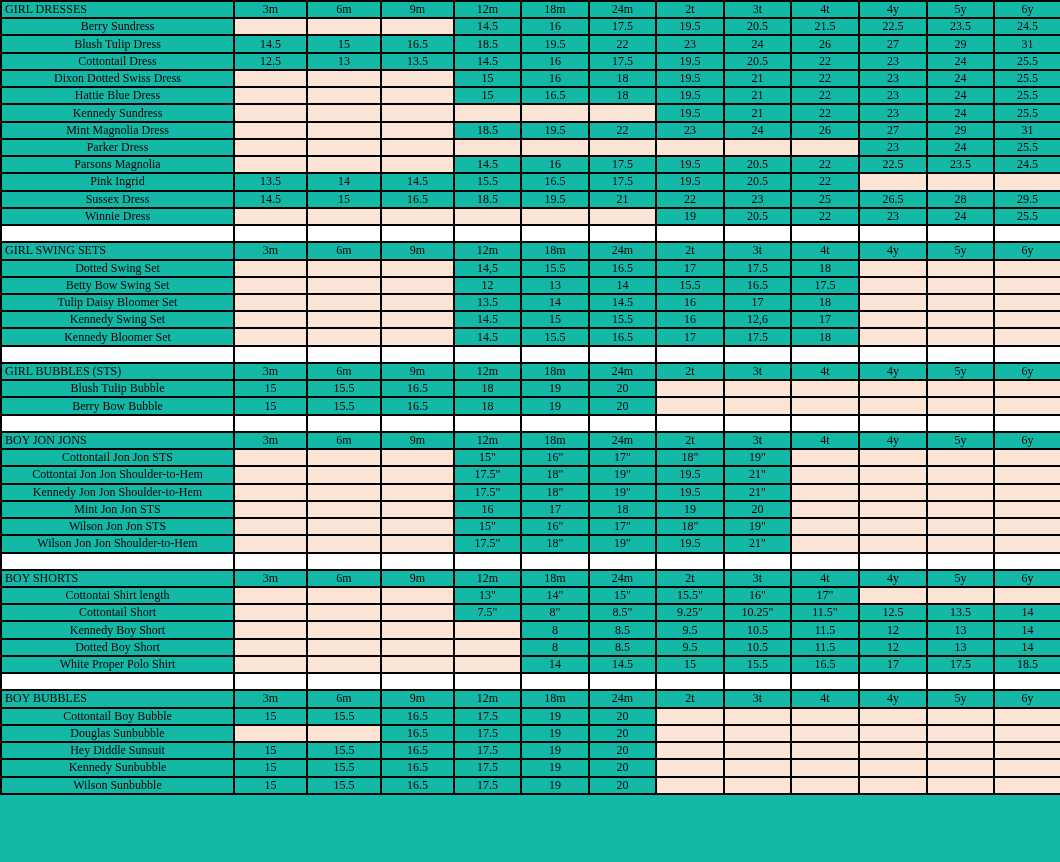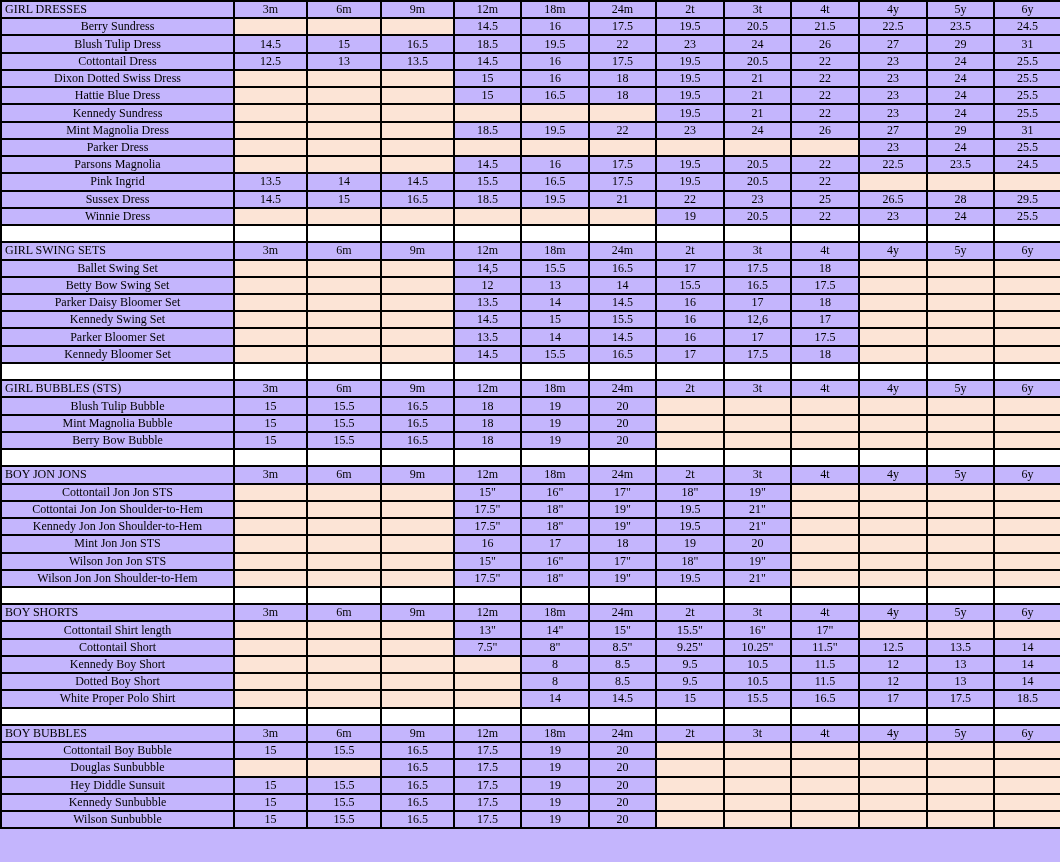--- a/index.html
+++ b/index.html
@@ -1,17 +1,17 @@
 <!DOCTYPE html>
 <html><head>
 <meta charset="utf-8">
 <style>
   html,body { margin:0; padding:0; background:#fff; }
   #sheet {
-    width:1060px; height:862px; overflow:hidden; background:#c4b5fd;
+    width:1060px; height:862px; overflow:hidden; background:#14b8a6;
     font-family:"Liberation Serif","DejaVu Serif",serif;
   }
   table#grid {
     border-collapse:collapse; table-layout:fixed; width:1060px;
   }
   #grid td, #grid th {
     border:2px solid #000; padding:0 3px; font-size:12px; font-weight:normal;
     white-space:nowrap; line-height:13px;
   }
   #grid tr { height:17.24px; }
@@ -267,21 +267,21 @@
           <th class="colhead">18m</th>
           <th class="colhead">24m</th>
           <th class="colhead">2t</th>
           <th class="colhead">3t</th>
           <th class="colhead">4t</th>
           <th class="colhead">4y</th>
           <th class="colhead">5y</th>
           <th class="colhead">6y</th>
         </tr>
         <tr>
-          <td class="lbl">Ballet Swing Set</td>
+          <td class="lbl">Dotted Swing Set</td>
           <td class="val empty"></td>
           <td class="val empty"></td>
           <td class="val empty"></td>
           <td class="val">14,5</td>
           <td class="val">15.5</td>
           <td class="val">16.5</td>
           <td class="val">17</td>
           <td class="val">17.5</td>
           <td class="val">18</td>
           <td class="val empty"></td>
@@ -297,21 +297,21 @@
           <td class="val">13</td>
           <td class="val">14</td>
           <td class="val">15.5</td>
           <td class="val">16.5</td>
           <td class="val">17.5</td>
           <td class="val empty"></td>
           <td class="val empty"></td>
           <td class="val empty"></td>
         </tr>
         <tr>
-          <td class="lbl">Parker Daisy Bloomer Set</td>
+          <td class="lbl">Tulip Daisy Bloomer Set</td>
           <td class="val empty"></td>
           <td class="val empty"></td>
           <td class="val empty"></td>
           <td class="val">13.5</td>
           <td class="val">14</td>
           <td class="val">14.5</td>
           <td class="val">16</td>
           <td class="val">17</td>
           <td class="val">18</td>
           <td class="val empty"></td>
@@ -322,35 +322,20 @@
           <td class="lbl">Kennedy Swing Set</td>
           <td class="val empty"></td>
           <td class="val empty"></td>
           <td class="val empty"></td>
           <td class="val">14.5</td>
           <td class="val">15</td>
           <td class="val">15.5</td>
           <td class="val">16</td>
           <td class="val">12,6</td>
           <td class="val">17</td>
-          <td class="val empty"></td>
-          <td class="val empty"></td>
-          <td class="val empty"></td>
-        </tr>
-        <tr>
-          <td class="lbl">Parker Bloomer Set</td>
-          <td class="val empty"></td>
-          <td class="val empty"></td>
-          <td class="val empty"></td>
-          <td class="val">13.5</td>
-          <td class="val">14</td>
-          <td class="val">14.5</td>
-          <td class="val">16</td>
-          <td class="val">17</td>
-          <td class="val">17.5</td>
           <td class="val empty"></td>
           <td class="val empty"></td>
           <td class="val empty"></td>
         </tr>
         <tr>
           <td class="lbl">Kennedy Bloomer Set</td>
           <td class="val empty"></td>
           <td class="val empty"></td>
           <td class="val empty"></td>
           <td class="val">14.5</td>
@@ -402,35 +387,20 @@
           <td class="val">19</td>
           <td class="val">20</td>
           <td class="val empty"></td>
           <td class="val empty"></td>
           <td class="val empty"></td>
           <td class="val empty"></td>
           <td class="val empty"></td>
           <td class="val empty"></td>
         </tr>
         <tr>
-          <td class="lbl">Mint Magnolia Bubble</td>
-          <td class="val">15</td>
-          <td class="val">15.5</td>
-          <td class="val">16.5</td>
-          <td class="val">18</td>
-          <td class="val">19</td>
-          <td class="val">20</td>
-          <td class="val empty"></td>
-          <td class="val empty"></td>
-          <td class="val empty"></td>
-          <td class="val empty"></td>
-          <td class="val empty"></td>
-          <td class="val empty"></td>
-        </tr>
-        <tr>
           <td class="lbl">Berry Bow Bubble</td>
           <td class="val">15</td>
           <td class="val">15.5</td>
           <td class="val">16.5</td>
           <td class="val">18</td>
           <td class="val">19</td>
           <td class="val">20</td>
           <td class="val empty"></td>
           <td class="val empty"></td>
           <td class="val empty"></td>
@@ -582,21 +552,21 @@
           <th class="colhead">18m</th>
           <th class="colhead">24m</th>
           <th class="colhead">2t</th>
           <th class="colhead">3t</th>
           <th class="colhead">4t</th>
           <th class="colhead">4y</th>
           <th class="colhead">5y</th>
           <th class="colhead">6y</th>
         </tr>
         <tr>
-          <td class="lbl">Cottontail Shirt length</td>
+          <td class="lbl">Cottontai Shirt length</td>
           <td class="val empty"></td>
           <td class="val empty"></td>
           <td class="val empty"></td>
           <td class="val">13"</td>
           <td class="val">14"</td>
           <td class="val">15"</td>
           <td class="val">15.5"</td>
           <td class="val">16"</td>
           <td class="val">17"</td>
           <td class="val empty"></td>

